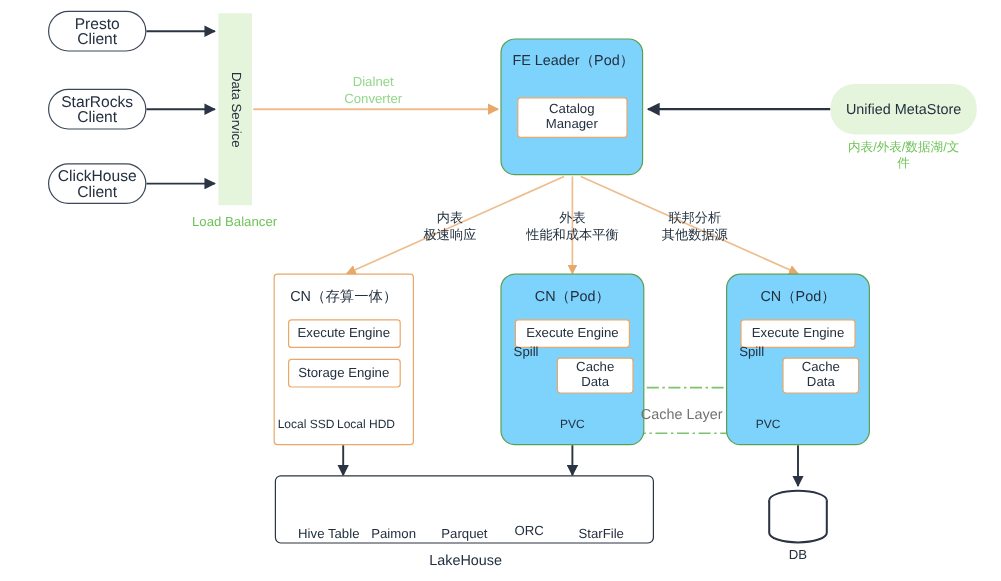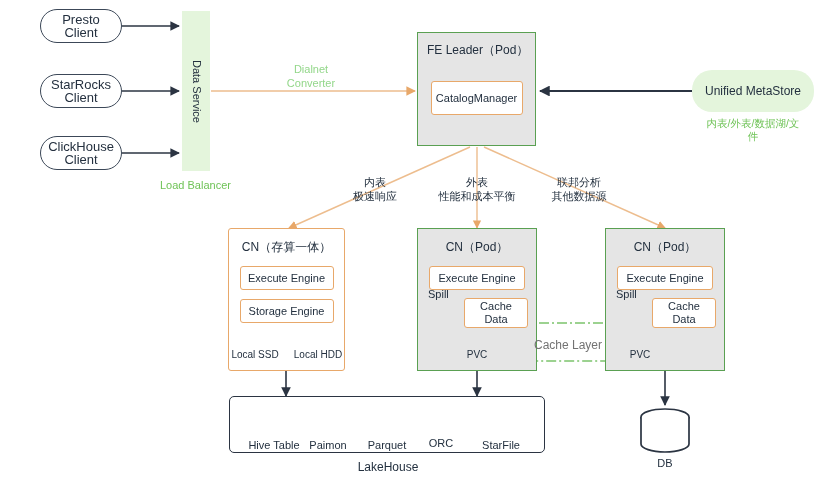--- a/index.html
+++ b/index.html
@@ -46,22 +46,22 @@
     letter-spacing: 0px; line-height: 13px;
     white-space: nowrap;
   }
   .lb-label {
     font-size: 11px; color: #6fc357; white-space: nowrap;
   }
 
   
   .box-green {
     border: 1.6px solid #5aa052;
-    border-radius: 0;
-    background: #e5e5e5;
+    border-radius: 12px;
+    background: #7dd3fc;
   }
   .box-orange {
     border: 1.3px solid #e8a86a;
     border-radius: 3px;
     background: #fff;
   }
   .box-dark {
     border: 1.6px solid #2b3442;
     border-radius: 5px;
     background: #fff;
@@ -220,21 +220,21 @@
   </div>
   <div class="node lb-label" style="left:160px; top:179px;">Load Balancer</div>
 
   <div class="edge-label green" style="left:272px; top:62px; width:78px;">
     <div>Dialnet</div>
     <div>Converter</div>
   </div>
 
   <div class="node box-green" style="left:417px; top:32px; width:119px; height:114px;">
     <div class="box-title" style="margin-top:9px; text-align:left; padding-left:9px;">FE Leader（Pod）</div>
-    <div class="box-orange inner-label" style="margin:22px auto 0; width:92px; height:34px; flex-direction:row;">
+    <div class="box-orange inner-label" style="margin:22px auto 0; width:92px; height:34px; flex-direction:column;">
       <div>Catalog</div>
       <div>Manager</div>
     </div>
   </div>
 
   <div class="node metastore" style="left:692px; top:70px;border-radius:20px;">
     <span>Unified MetaStore</span>
   </div>
   <div class="node metastore-cap" style="left:688px; top:117px;">
     <div>内表/外表/数据湖/文</div>
@@ -253,21 +253,21 @@
     <div>外表</div>
     <div>性能和成本平衡</div>
   </div>
 
   <div class="node box-orange" style="left:228px; top:228px; width:117px; height:143px;">
     <div class="box-title" style="margin-top:10px;">CN（存算一体）</div>
     <div class="box-orange inner-label" style="margin:10px auto 0; width:94px; height:24px;">Execute Engine</div>
     <div class="box-orange inner-label" style="margin:9px auto 0; width:94px; height:24px;">Storage Engine</div>
   </div>
   <div class="glyph-cap" style="left:221px; top:349px; width:68px;">Local SSD</div>
-  <div class="glyph-cap" style="left:288px; top:349px; width:60px;">Local HDD</div>
+  <div class="glyph-cap" style="left:275px; top:349px; width:60px;">Local HDD</div>
 
   <div class="node box-green" style="left:417px; top:228px; width:120px; height:143px;">
     <div class="box-title" style="margin-top:10px;">CN（Pod）</div>
     <div class="box-orange inner-label" style="margin:10px auto 0; width:96px; height:24px;">Execute Engine</div>
     <div class="box-orange inner-label" style="margin:8px 8px 0 auto; width:64px; height:30px; flex-direction:column;">
       <div>Cache</div>
       <div>Data</div>
     </div>
   </div>
   <div class="spill-label" style="left:428px; top:288px;">Spill</div>

